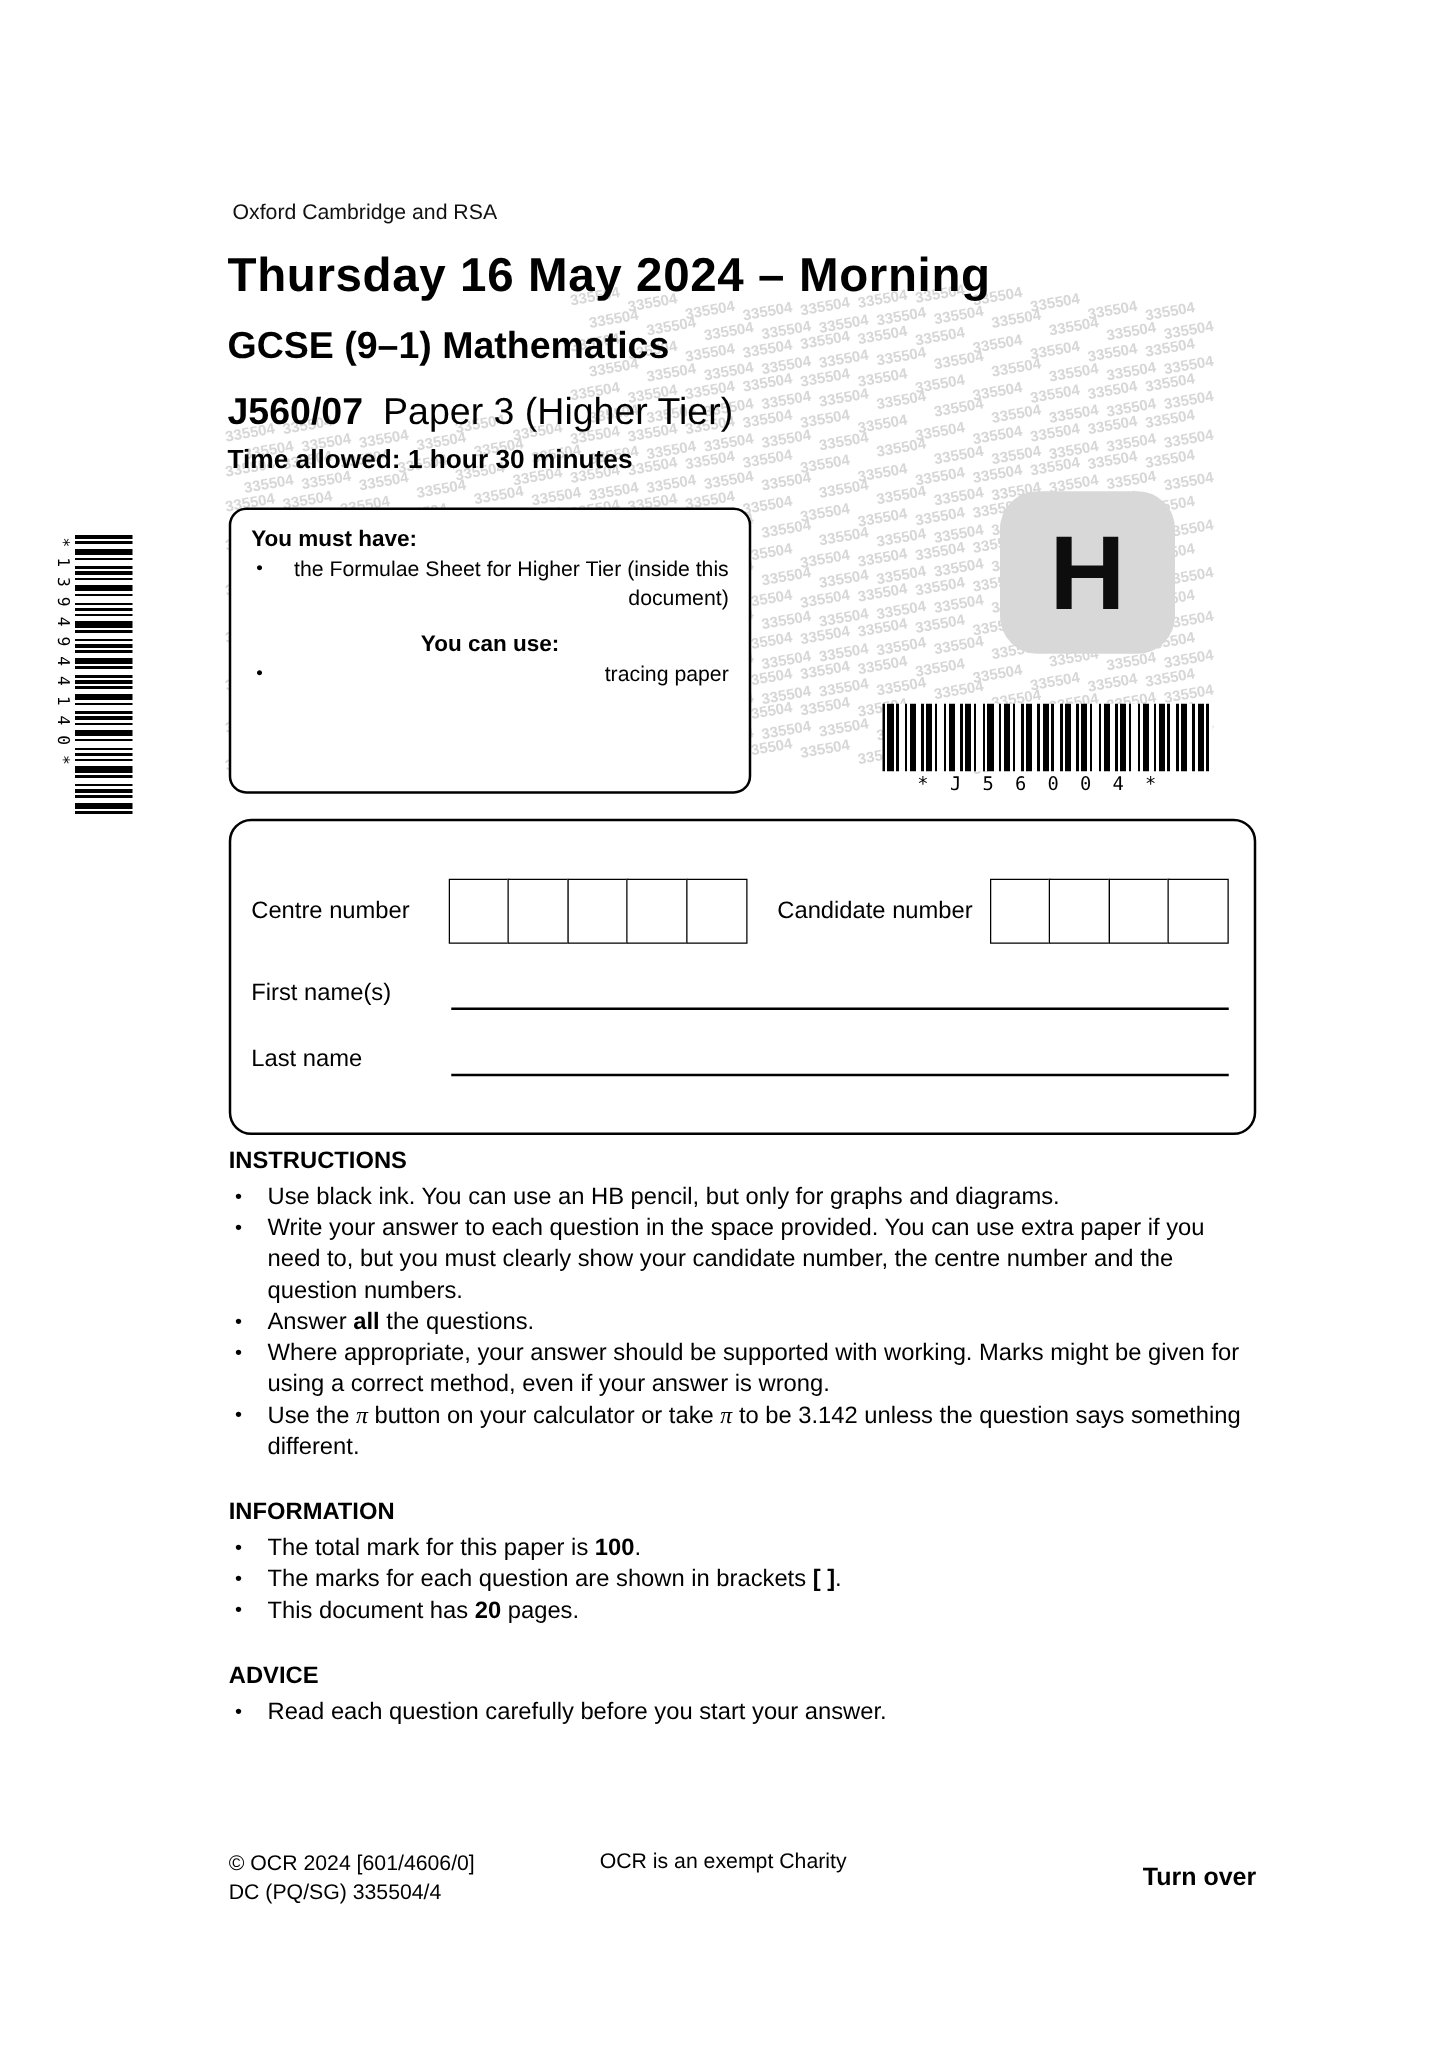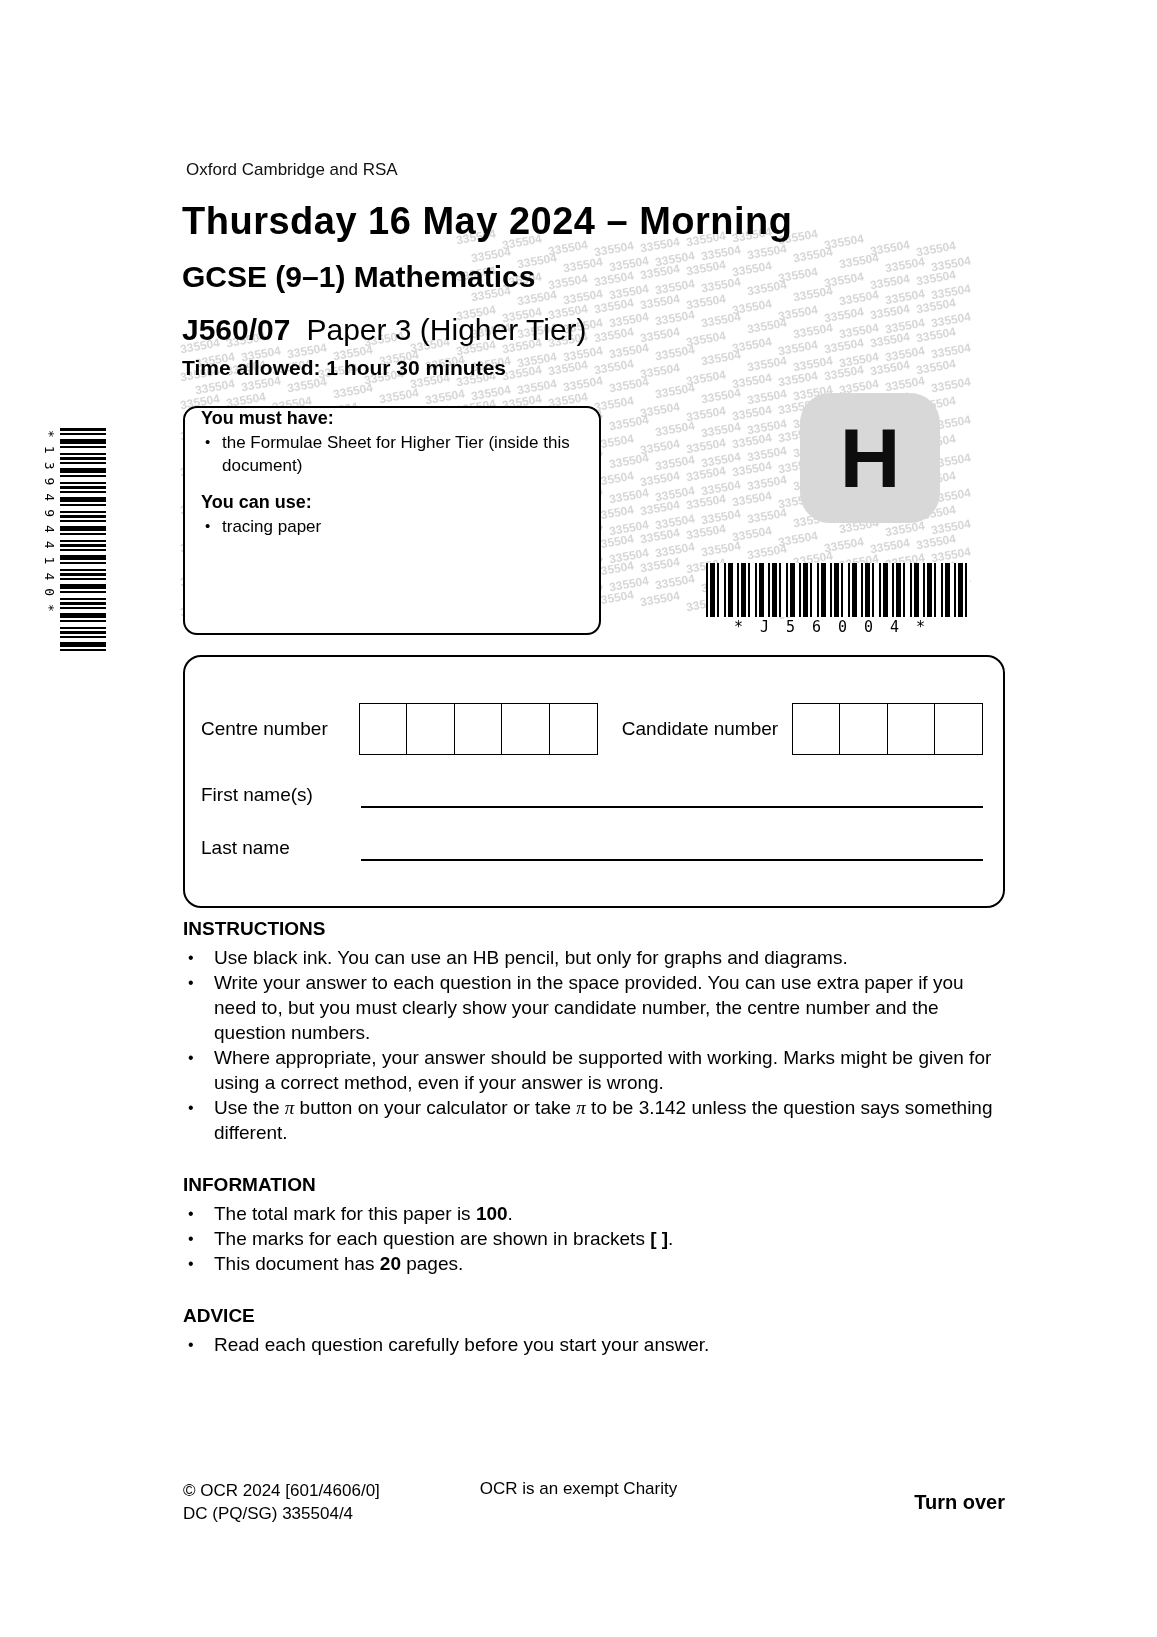--- a/index.html
+++ b/index.html
@@ -33,25 +33,25 @@
   .side-barcode .lbl { position:absolute; left:19px; top:2px; width:228px; transform:rotate(90deg); transform-origin:0 0;
     font-family:"DejaVu Sans Mono", monospace; font-size:13px; letter-spacing:8px; color:#000; white-space:nowrap; }
   .side-barcode .hbars { position:absolute; left:22px; top:0; width:46px; height:228px;
     background:repeating-linear-gradient(180deg,
       #000 0 3px, #fff 3px 5px, #000 5px 7px, #fff 7px 11px,
       #000 11px 16px, #fff 16px 18px, #000 18px 20px, #fff 20px 25px,
       #000 25px 27px, #fff 27px 29px); }
 
   
   .req-box { left:183px; top:406px; width:418px; height:229px; border:2px solid #000; border-radius:14px;
-    background:#fff; box-sizing:border-box; padding:0 16px; }
+    background:#fff; box-sizing:border-box; padding:13px 16px; }
   .req-box h3 { margin:0; font-size:18px; }
-  .req-box h3.can { margin-top:15px; }
+  .req-box h3.can { margin-top:15px;text-align:center; }
   .req-list { list-style:none; margin:2px 0 0; padding:0; }
-  .req-list li { position:relative; padding-left:21px; font-size:17px; line-height:23px; }
+  .req-list li { position:relative; padding-left:21px; font-size:17px; line-height:23px;text-align:right; }
   .req-list li::before { content:"•"; position:absolute; left:4px; top:-1px; font-size:15px; }
 
   
   .tier-badge { left:800px; top:393px; width:140px; height:130px; background:#d8d8d8; border-radius:30px;
     display:flex; align-items:center; justify-content:center; }
   .tier-badge span { font-size:84px; font-weight:bold; color:#0d0d0d; }
 
   
   .paper-barcode { left:706px; top:563px; width:264px; }
   .paper-barcode .vbars { width:264px; height:54px;
@@ -510,20 +510,21 @@
       <div class="nlab">Last name</div>
       <div class="write-line"></div>
     </div>
   </div>
 
   <div class="layer rubric">
     <h3>INSTRUCTIONS</h3>
     <ul class="bullets">
       <li><span>Use black ink. You can use an HB pencil, but only for graphs and diagrams.</span></li>
       <li><span>Write your answer to each question in the space provided. You can use extra paper if you need to, but you must clearly show your candidate number, the centre number and the question numbers.</span></li>
+      <li><span>Answer </span><span class="b">all</span><span> the questions.</span></li>
       <li><span>Where appropriate, your answer should be supported with working. Marks might be given for using a correct method, even if your answer is wrong.</span></li>
       <li><span>Use the </span><span class="i">π</span><span> button on your calculator or take </span><span class="i">π</span><span> to be 3.142 unless the question says something different.</span></li>
     </ul>
 
     <h3 class="gap">INFORMATION</h3>
     <ul class="bullets">
       <li><span>The total mark for this paper is </span><span class="b">100</span><span>.</span></li>
       <li><span>The marks for each question are shown in brackets </span><span class="b">[ ]</span><span>.</span></li>
       <li><span>This document has </span><span class="b">20</span><span> pages.</span></li>
     </ul>

